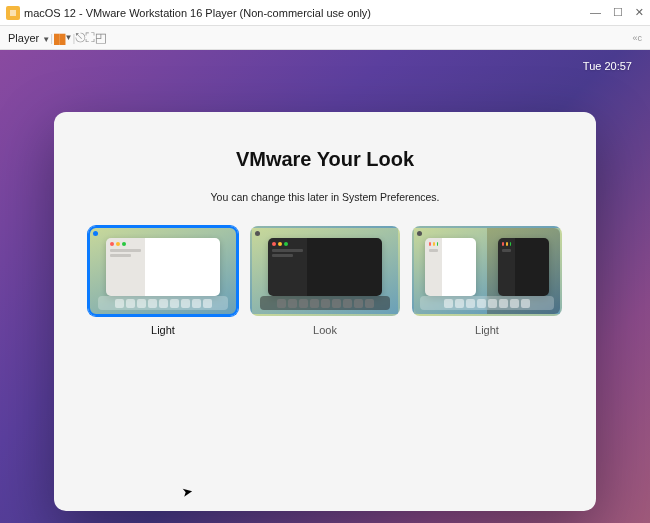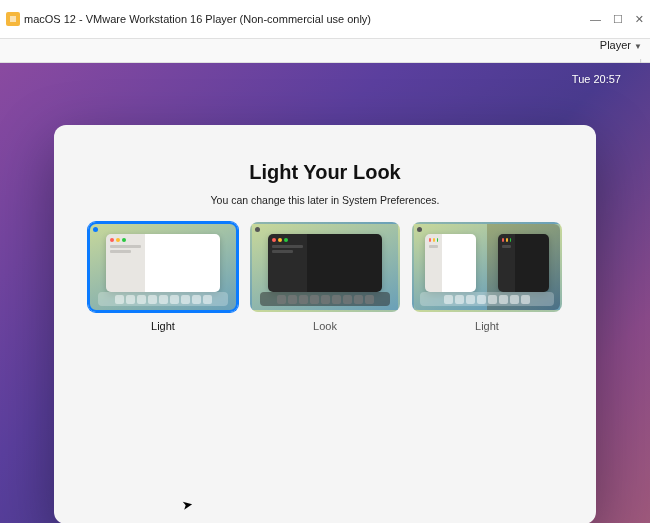--- a/index.html
+++ b/index.html
@@ -2,62 +2,61 @@
 <html><head>
 <meta charset="utf-8">
 <style>
   * { box-sizing: border-box; margin: 0; padding: 0; }
   body {
     font-family: -apple-system, "Segoe UI", Helvetica, Arial, sans-serif;
     width: 650px; height: 523px; overflow: hidden;
     background: #fff; font-size: 12px; color: #222;
   }
   .titlebar {
-    height: 39px; display: flex; align-items: center;
+    height: 26px; display: flex; align-items: center;
     padding: 0 6px; border-bottom: 1px solid #e0e0e0; background: #fff;
     font-size: 11px;
   }
   .titlebar .ico {
     width: 14px; height: 14px; background: #f6b73c; margin-right: 4px;
     display: flex; align-items: center; justify-content: center;
     border-radius: 2px;
   }
   .titlebar .wnd { margin-left: auto; display: flex; gap: 12px; color: #666; }
   .toolbar {
-    height: 24px; display: flex; align-items: flex-end; gap: 6px;
+    height: 24px; display: flex; align-items: center; 
     padding: 0 8px; border-bottom: 1px solid #e0e0e0; background: #f9f9f9;
     font-size: 11px;
-    flex-direction: column;
   }
   .toolbar .tri { font-size: 8px; color: #555; }
   .toolbar .sep { color: #ccc; }
   .toolbar .orange { color: #e67e22; font-weight: bold; font-size: 14px; letter-spacing: -2px; }
   .toolbar .grayico { color: #888; font-size: 13px; }
   .toolbar .right { margin-left: auto; color: #999; font-size: 9px; }
   .vm {
     position: relative; width: 100%; height: 477px;
     background: linear-gradient(135deg, #8a4aa0 0%, #5b3f9e 35%, #4a3b8f 55%, #8a4a8a 80%, #a05a7a 100%);
   }
   .menubar {
-    position: absolute; top: 0; left: 0; right: 15px; height: 22px;
+    position: absolute; top: 0; left: 0; right: 4px; height: 22px;
     display: flex; align-items: center; justify-content: flex-end;
     padding: 16px 14px; color: #fff; font-size: 11px; font-weight: 500;
     text-shadow: 0 1px 2px rgba(0,0,0,0.2);
   }
   .setup {
     position: absolute; top: 62px; left: 54px; right: 54px; bottom: 16px;
     background: #f5f5f5; border-radius: 12px;
     box-shadow: 0 20px 60px rgba(0,0,0,0.35);
     padding: 36px 34px 18px;
     display: flex; flex-direction: column;
   }
   .setup h1 { text-align: center; font-size: 20px; font-weight: 700; margin-bottom: 10px; color: #111; }
   .setup .sub { text-align: center; font-size: 10.5px; color: #222; line-height: 1.4; padding: 0 40px; }
-  .setup .sub2 { text-align: center; font-size: 10.5px; color: #222; }
-  .options { display: flex; justify-content: flex-start; margin-top: 16px; gap: 12px; }
+  .setup .sub2 { text-align: center; font-size: 10.5px; color: #222; margin-top: 10px; }
+  .options { display: flex; justify-content: flex-start; margin-top: 23px; gap: 12px; }
   .opt { flex: 1; display: flex; flex-direction: column; align-items: center; cursor: pointer; }
   .thumb {
     width: 100%; height: 90px; border-radius: 8px; position: relative;
     overflow: hidden; border: 2px solid transparent;
     background: linear-gradient(160deg, #c8d89a 0%, #6aa0b8 100%);
     padding: 8px;
   }
   .opt.selected .thumb { border-color: #0a7aff; box-shadow: 0 0 0 1px #0a7aff; }
   .thumb .dot {
     position: absolute; top: 3px; left: 3px; width: 5px; height: 5px;
@@ -134,21 +133,21 @@
   <span class="grayico">◰</span>
   <span class="right">«c</span>
 </div>
 
 <div class="vm">
   <div class="menubar">
     <span>Tue 20:57</span>
   </div>
 
   <div class="setup">
-    <h1>Light Your Look</h1>
+    <h1>VMware Your Look</h1>
     <p class="sub2">You can change this later in System Preferences.</p>
 
     <div class="options">
 
       <div class="opt selected">
         <div class="thumb light">
           <span class="dot"></span>
           <div class="window light">
             <div class="side">
               <div class="traffic">

